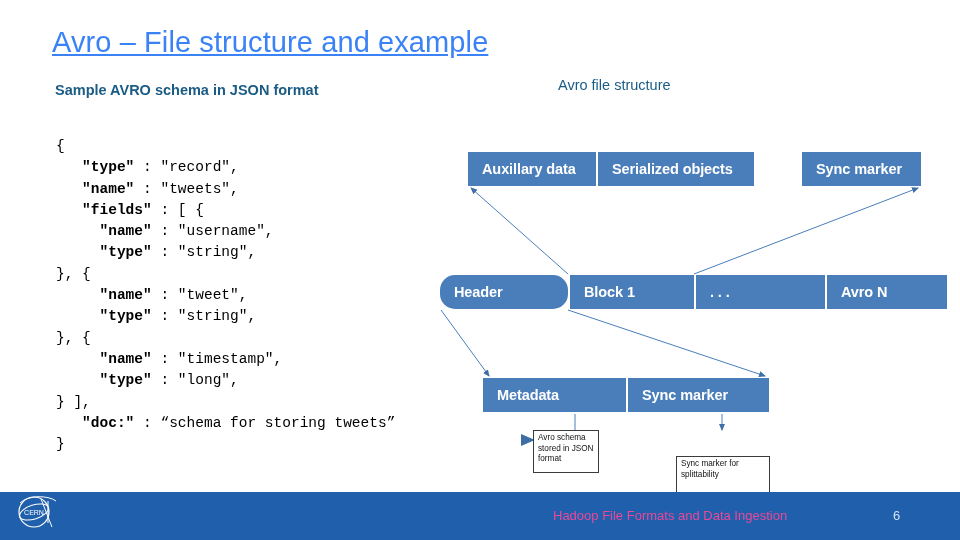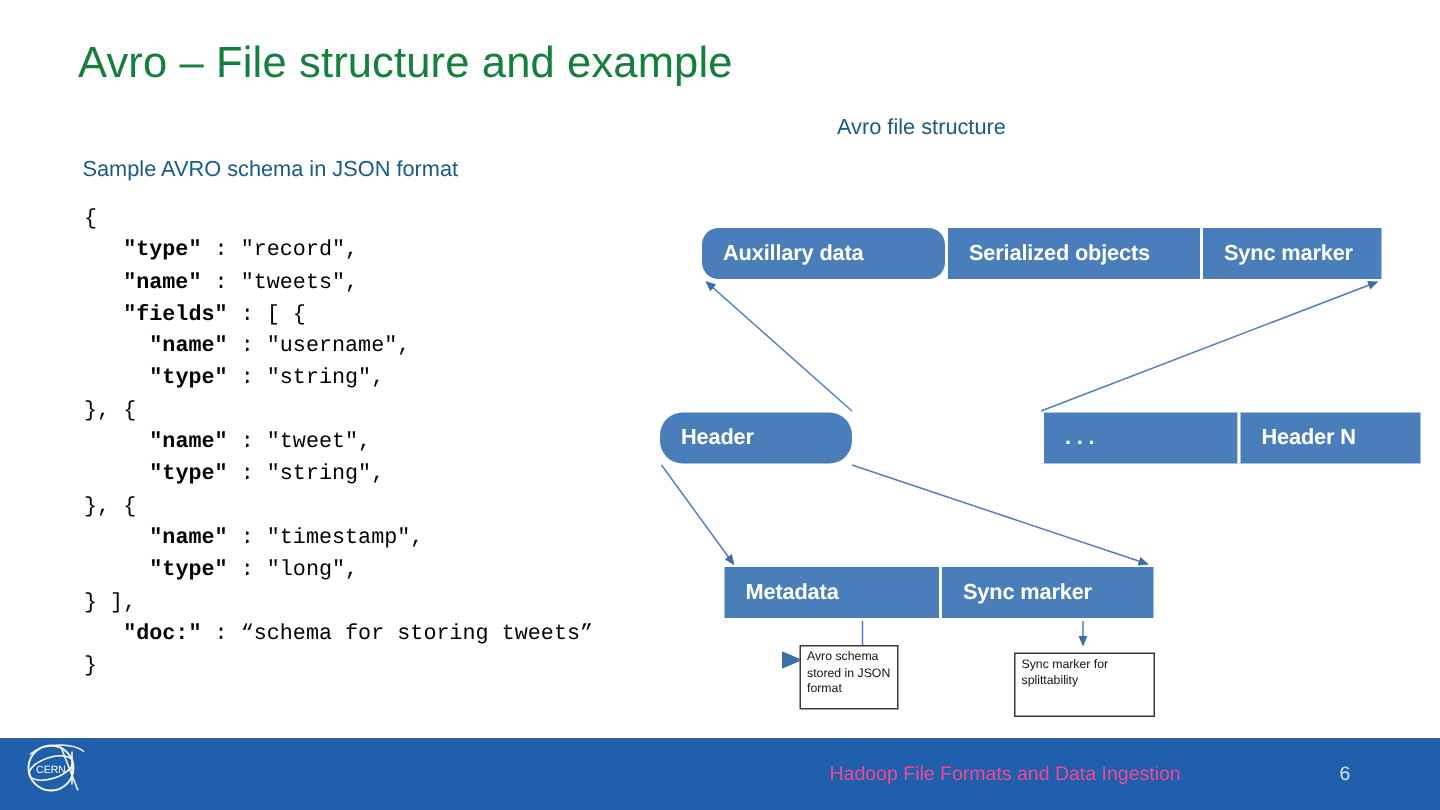--- a/index.html
+++ b/index.html
@@ -16,34 +16,35 @@
     -webkit-font-smoothing: antialiased;
   }
 
   
   .slide-title {
     position: absolute;
     left: 52px;
     top: 26px;
     font-size: 29px;
     font-weight: 400;
-    color: #15803d;
+    color: #3b82f6;
     letter-spacing: 0.1px;
     white-space: nowrap;
+    text-decoration: underline;
   }
 
   
   .sec-head {
     position: absolute;
     font-size: 14.5px;
     font-weight: 400;
     color: #1a5c85;
     white-space: nowrap;
   }
-  .sec-head.left  { left: 55px;  top: 105px; }
+  .sec-head.left  { left: 55px;  top: 82px; font-weight: bold; }
   .sec-head.right { left: 558px; top: 77px; }
 
   
   .code-block {
     position: absolute;
     left: 56px;
     top: 136px;
     font-family: "Liberation Mono", "DejaVu Sans Mono", monospace;
     font-size: 14.5px;
     line-height: 21.3px;
@@ -85,21 +86,21 @@
     background: #ffffff;
     border: 1px solid #3b3b3b;
     font-size: 8.2px;
     line-height: 10.6px;
     color: #111111;
     box-sizing: border-box;
     padding: 2px 3px 2px 4px;
     font-family: "Liberation Sans", sans-serif;
   }
   .note-schema { left: 533px; top: 430px; width: 66px; height: 43px; }
-  .note-sync   { left: 676px; top: 435px; width: 94px; height: 43px; }
+  .note-sync   { left: 676px; top: 456px; width: 94px; height: 43px; }
 
   
   .footer-bar {
     position: absolute;
     left: 0;
     top: 492px;
     width: 960px;
     height: 48px;
     background: #1f5fab;
   }
@@ -139,27 +140,28 @@
 
 <div class="slide-title">Avro – File structure and example</div>
 
 <div class="sec-head left">Sample AVRO schema in JSON format</div>
 <div class="sec-head right">Avro file structure</div>
 
 <div class="code-block"><div>{</div><div>   <span class="k">"type"</span> : "record",</div><div>   <span class="k">"name"</span> : "tweets",</div><div>   <span class="k">"fields"</span> : [ {</div><div>     <span class="k">"name"</span> : "username",</div><div>     <span class="k">"type"</span> : "string",</div><div>}, {</div><div>     <span class="k">"name"</span> : "tweet",</div><div>     <span class="k">"type"</span> : "string",</div><div>}, {</div><div>     <span class="k">"name"</span> : "timestamp",</div><div>     <span class="k">"type"</span> : "long",</div><div>} ],</div><div>   <span class="k">"doc:"</span> : “schema for storing tweets”</div><div>}</div></div>
 
 <div class="diagram">
 
-  <div class="dbox r1 first" style="left:468px;width:162px;border-radius:11px;">Auxillary data</div>
-  <div class="dbox r1" style="left:630px;width:190px;text-align:center;">Serialized objects</div>
+  <div class="dbox r1 first" style="left:468px;width:162px;">Auxillary data</div>
+  <div class="dbox r1" style="left:596px;width:158px;text-align:center;">Serialized objects</div>
   <div class="dbox r1" style="left:800px;width:121px;">Sync marker</div>
 
   <div class="dbox r2 first" style="left:440px;width:128px;border-radius:15px;">Header</div>
+  <div class="dbox r2" style="left:568px;width:126px;">Block 1</div>
   <div class="dbox r2" style="left:694px;width:131px;">. . .</div>
-  <div class="dbox r2" style="left:825px;width:122px;">Header N</div>
+  <div class="dbox r2" style="left:825px;width:122px;">Avro N</div>
 
   <div class="dbox r3 first" style="left:483px;width:143px;">Metadata</div>
   <div class="dbox r3" style="left:626px;width:143px;">Sync marker</div>
 
   <svg class="arrows" viewBox="0 0 960 540">
     <defs>
       <marker id="ah" markerWidth="7" markerHeight="7" refX="6" refY="3" orient="auto">
         <path d="M0,0 L7,3 L0,6 z" fill="#3d6ea5"></path>
       </marker>
     </defs>

